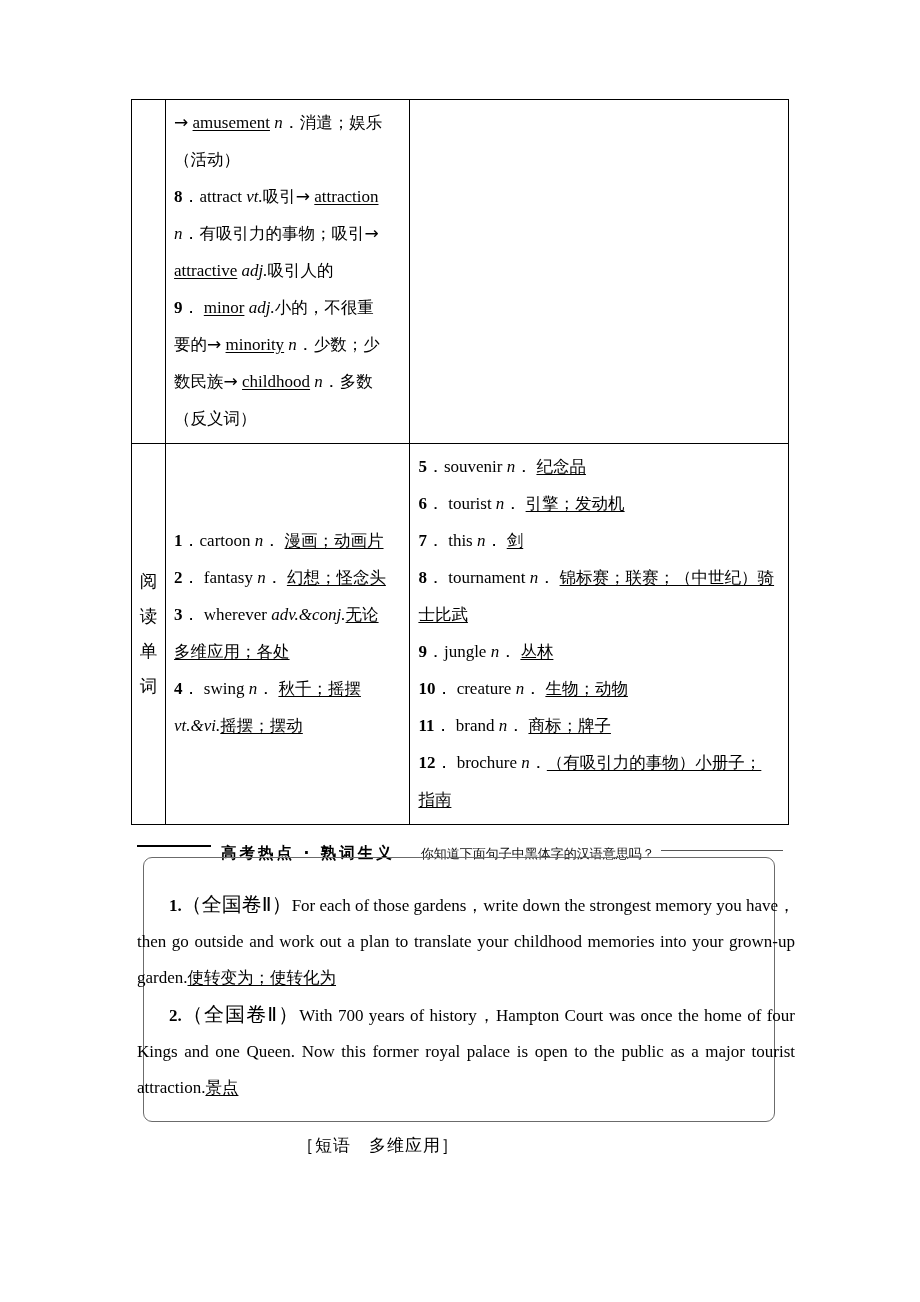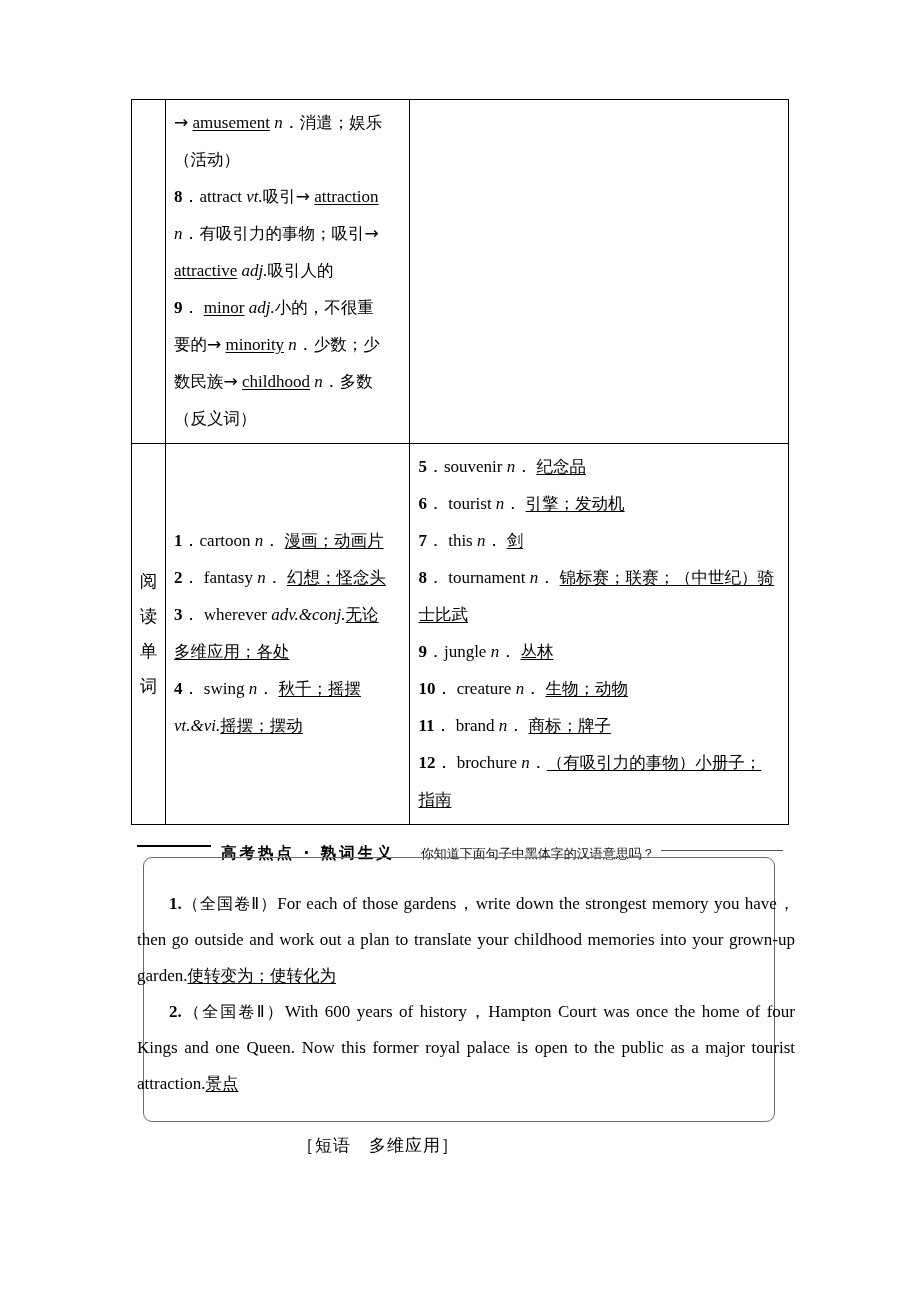--- a/index.html
+++ b/index.html
@@ -135,21 +135,21 @@
     font-size: 17px;
     line-height: 36px;
     text-align: justify;
     text-align-last: left;
     margin: 0;
   }
   .para .indent { display: inline-block; width: 32px; }
   .bold { font-weight: normal; }
   .srcmark {
     font-family: "DejaVu Sans", "Liberation Sans", sans-serif;
-    font-size: 16px;
+    font-size: 20px;
   }
 
   
   .section-title {
     position: absolute;
     left: 0;
     top: 1134px;
     width: 756px;
     text-align: center;
     font-family: "DejaVu Sans", "Liberation Sans", sans-serif;
@@ -316,17 +316,17 @@
   </div>
 </div>
 
 <div class="content-box"></div>
 
 <div class="passages">
   <p class="para">
     <span class="indent"></span><span class="num">1.</span><span class="srcmark">（全国卷Ⅱ）</span><span>For each of those gardens，write down the strongest memory you have，then go outside and work out a plan to </span><span class="bold">translate</span><span> your childhood memories into your grown-up garden.</span><span class="cn u">使转变为；使转化为</span>
   </p>
   <p class="para">
-    <span class="indent"></span><span class="num">2.</span><span class="srcmark">（全国卷Ⅱ）</span><span>With 600 years of history，Hampton Court was once the home of four Kings and one Queen. Now this former royal palace is open to the public as a major tourist </span><span class="bold">attraction</span><span>.</span><span class="cn u">景点</span>
+    <span class="indent"></span><span class="num">2.</span><span class="srcmark">（全国卷Ⅱ）</span><span>With 700 years of history，Hampton Court was once the home of four Kings and one Queen. Now this former royal palace is open to the public as a major tourist </span><span class="bold">attraction</span><span>.</span><span class="cn u">景点</span>
   </p>
 </div>
 
 <div class="section-title">［短语　多维应用］</div>
 
 </body></html>

